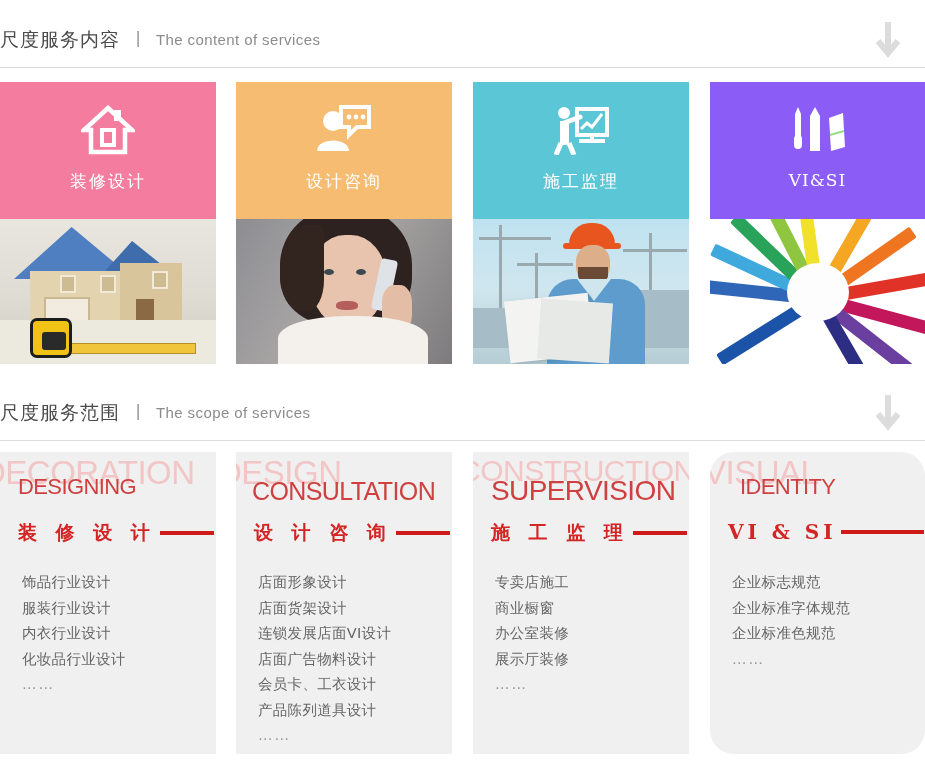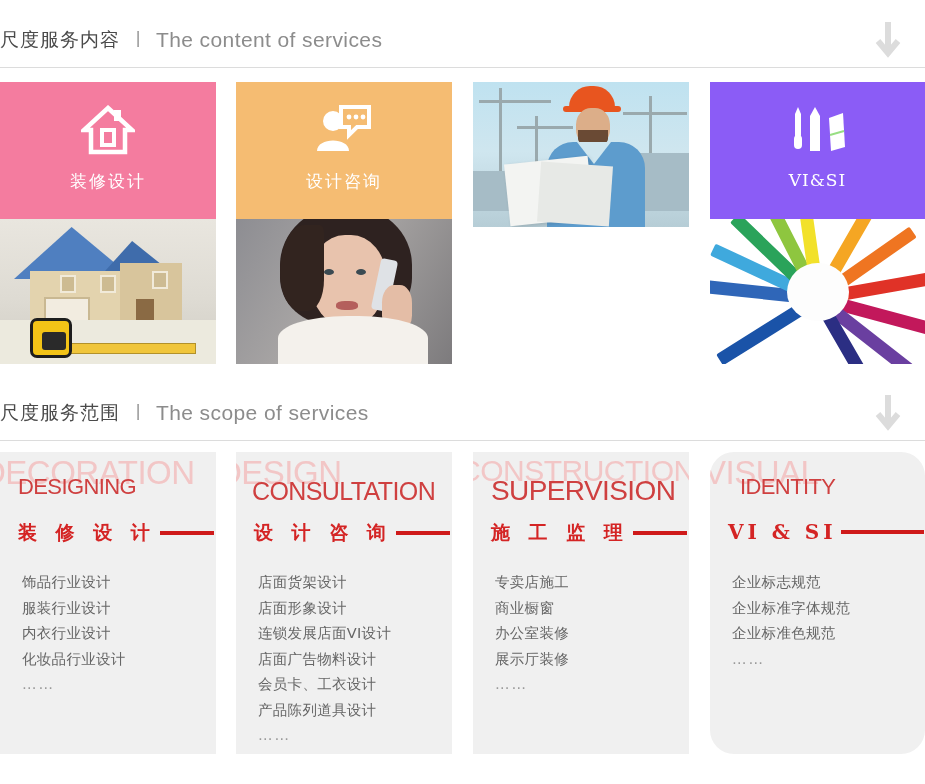--- a/index.html
+++ b/index.html
@@ -15,21 +15,21 @@
   .section-header{
     position:absolute; left:0; width:925px; height:56px;
     border-bottom:1px solid #dcdcdc;
     display:flex; align-items:center;
   }
   .sh-cn{
     font-size:19px; color:#4a4a4a; letter-spacing:1px;
     font-family:"DejaVu Sans", sans-serif; font-weight:400;
   }
   .sh-sep{ color:#8c8c8c; font-size:17px; margin:0 9px 0 10px; }
-  .sh-en{ font-size:21px; color:#8c8c8c; letter-spacing:.4px; }
+  .sh-en{ font-size:15px; color:#8c8c8c; letter-spacing:.4px; }
   .sh-arrow{ position:absolute; right:20px; top:8px; width:34px; height:38px; }
 
   
   .cards{ position:absolute; left:0; top:82px; width:925px; height:246px;border-radius:20px; }
   .card{ position:absolute; top:0; width:216px; height:282px; overflow:hidden; }
   .card-top{
     position:relative; height:137px; width:100%;
     display:flex; flex-direction:column; align-items:center; justify-content:flex-start;
   }
   .card-icon{ margin-top:22px; height:52px; display:flex; align-items:center; justify-content:center; }
@@ -197,20 +197,35 @@
           <div class="eye" style="left:120px;"></div>
           <div class="lips"></div>
           <div class="phone"></div>
             <div class="hand"></div>
           <div class="suit"></div>
         </div>
       </div>
     </div>
 
     <div class="card" style="left:473px;">
+      <div class="card-top" style="background:#5BC6D6;">
+        <div class="card-icon">
+          <svg width="56" height="50" viewBox="0 0 56 50">
+            <circle cx="11" cy="8" r="6" fill="#ffffff"></circle>
+            <rect x="7" y="16" width="9" height="24" fill="#ffffff"></rect>
+            <path d="M11 18 L27 12" stroke="#ffffff" stroke-width="5" stroke-linecap="round"></path>
+            <path d="M8 38 L3 50 M16 38 L21 50" stroke="#ffffff" stroke-width="5"></path>
+            <rect x="24" y="4" width="30" height="26" fill="none" stroke="#ffffff" stroke-width="4"></rect>
+            <path d="M28 24 L34 18 L39 22 L49 9" fill="none" stroke="#ffffff" stroke-width="3"></path>
+            <rect x="26" y="34" width="26" height="4" fill="#ffffff"></rect>
+            <rect x="37" y="30" width="4" height="6" fill="#ffffff"></rect>
+          </svg>
+        </div>
+        <div class="card-label">施工监理</div>
+      </div>
       <div class="card-photo">
         <div class="ph ph-worker">
           <div class="crane" style="left:26px; top:6px; height:120px;"></div>
           <div class="jib" style="left:6px; top:18px; width:72px;"></div>
           <div class="crane" style="left:176px; top:14px; height:112px;"></div>
           <div class="jib" style="left:150px; top:30px; width:64px;"></div>
           <div class="crane" style="left:62px; top:34px; height:92px;"></div>
           <div class="jib" style="left:44px; top:44px; width:56px;"></div>
           <div class="bldg" style="left:0; width:40px; height:40px;"></div>
           <div class="bldg" style="left:150px; width:66px; height:58px;"></div>
@@ -342,22 +357,22 @@
     <div class="col" style="left:236px;">
       <div class="col-titles">
         <div class="ghost">DESIGN</div>
         <div class="en-title" style="font-size:25px; top:25px; left:16px;">CONSULTATION</div>
         <div class="cn-row">
           <span class="cn-title">设 计 咨 询</span>
           <span class="cn-rule"></span>
         </div>
       </div>
       <ul class="col-list">
+        <li>店面形象设计</li>
         <li>店面货架设计</li>
-        <li>店面形象设计</li>
         <li>连锁发展店面VI设计</li>
         <li>店面广告物料设计</li>
         <li>会员卡、工衣设计</li>
         <li>产品陈列道具设计</li>
         <li class="dots">……</li>
       </ul>
     </div>
 
     <div class="col" style="left:473px;">
       <div class="col-titles">

